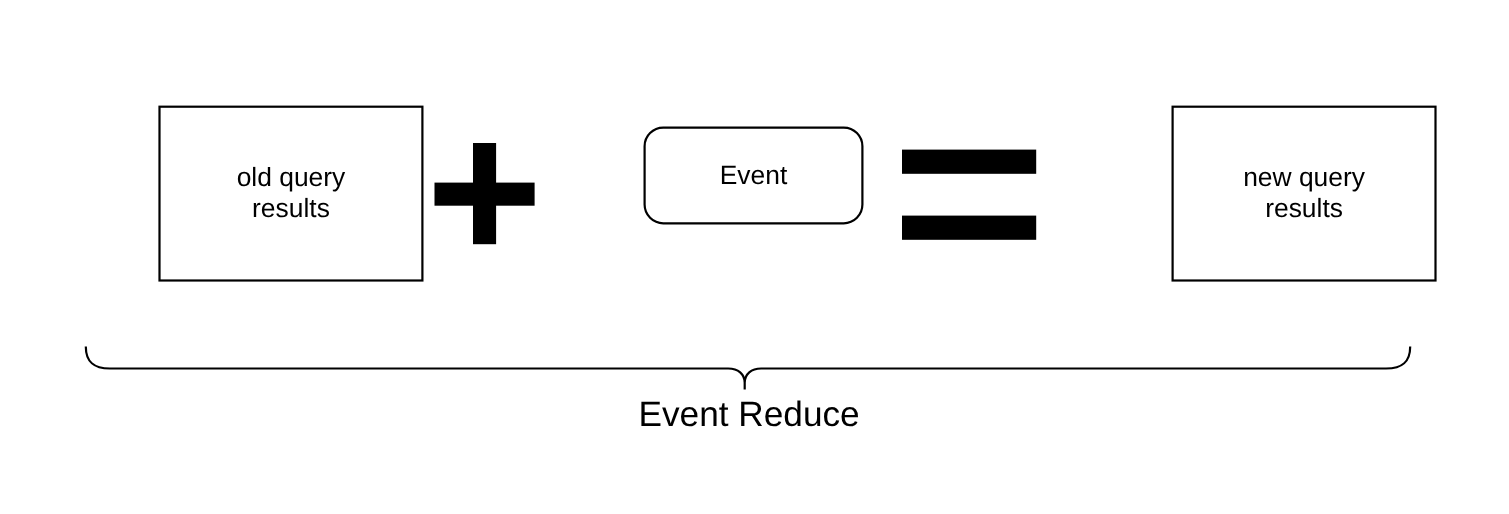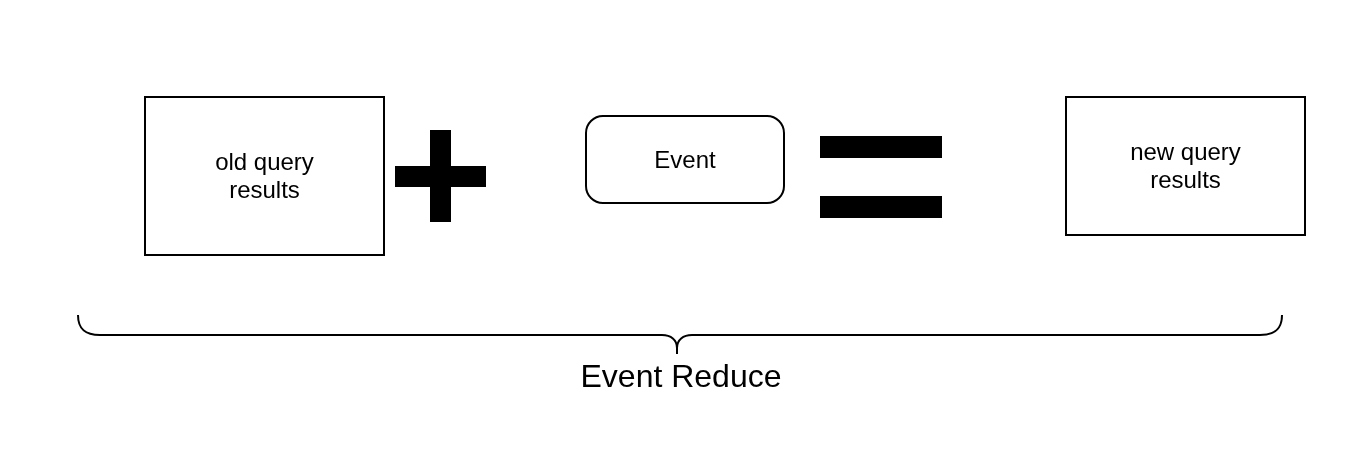--- a/index.html
+++ b/index.html
@@ -24,21 +24,21 @@
     display: flex;
     flex-direction: column;
     align-items: center;
     justify-content: center;
     text-align: center;
     font-size: 24px;
     line-height: 28px;
     margin-left: 44px;
   }
   .node.rect-old   { left: 100px;  top: 96px;  width: 241px; height: 160px; }
-  .node.rect-new   { left: 1021px; top: 96px;  width: 241px; height: 140px; }
+  .node.rect-new   { left: 1021px; top: 96px;  width: 241px; height: 160px; }
   .node.rounded    { left: 541px;  top: 115px; width: 200px; height: 89px; border-radius: 18px; }
   .node .line { display: block; }
 
   .op {
     position: absolute;
   }
   .op .bar {
     position: absolute;
     background: #000000;
   }

